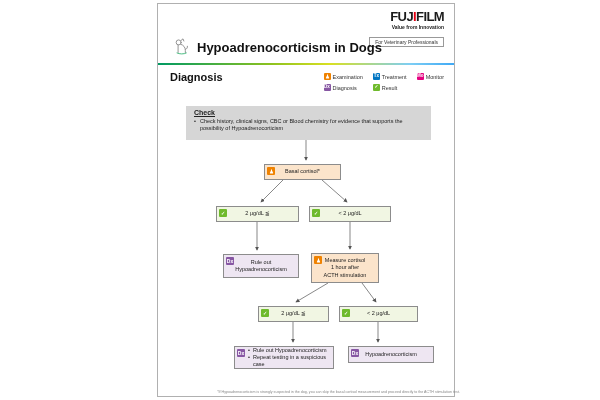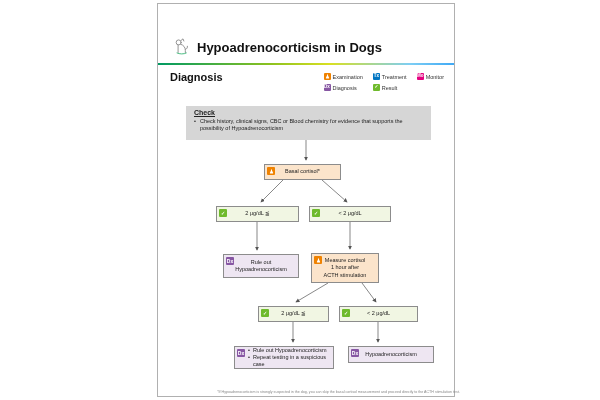--- a/index.html
+++ b/index.html
@@ -51,20 +51,25 @@
   .connectors{position:absolute;left:0;top:0;width:298px;height:394px;pointer-events:none;}
   .footnote{position:absolute;bottom:2px;left:0;right:0;text-align:center;font-size:6px;color:#888;
     white-space:nowrap;transform:scale(0.6);transform-origin:center bottom;}
   .dog-icon svg{display:block;}
 </style>
 </head>
 <body>
 
 <div class="page">
 
+  <div class="logo-block">
+    <div class="brand"><span>FUJ</span><span class="accent">I</span><span>FILM</span></div>
+    <div class="tagline">Value from Innovation</div>
+    <div class="badge">For Veterinary Professionals</div>
+  </div>
 
   <div class="title-row">
     <span class="dog-icon">
       <svg width="20" height="20" viewBox="0 0 24 24" fill="none" stroke="#8a8a8a" stroke-width="1.1" stroke-linecap="round">
         <circle cx="8" cy="6.5" r="3"></circle>
         <path d="M10.8 4.2l2.4-2 1 2.6"></path>
         <path d="M10.5 8.7c3.6 1 5.5 4 5.5 7.4v2.7"></path>
         <path d="M7.3 9.5V18.6"></path>
         <path d="M16.2 14.8c1.6-.4 2.6-1.9 2.3-3.7"></path>
         <path d="M6 19.2c3.2 1.5 8.2 1.5 11.2 0" stroke="#3cb878"></path>

